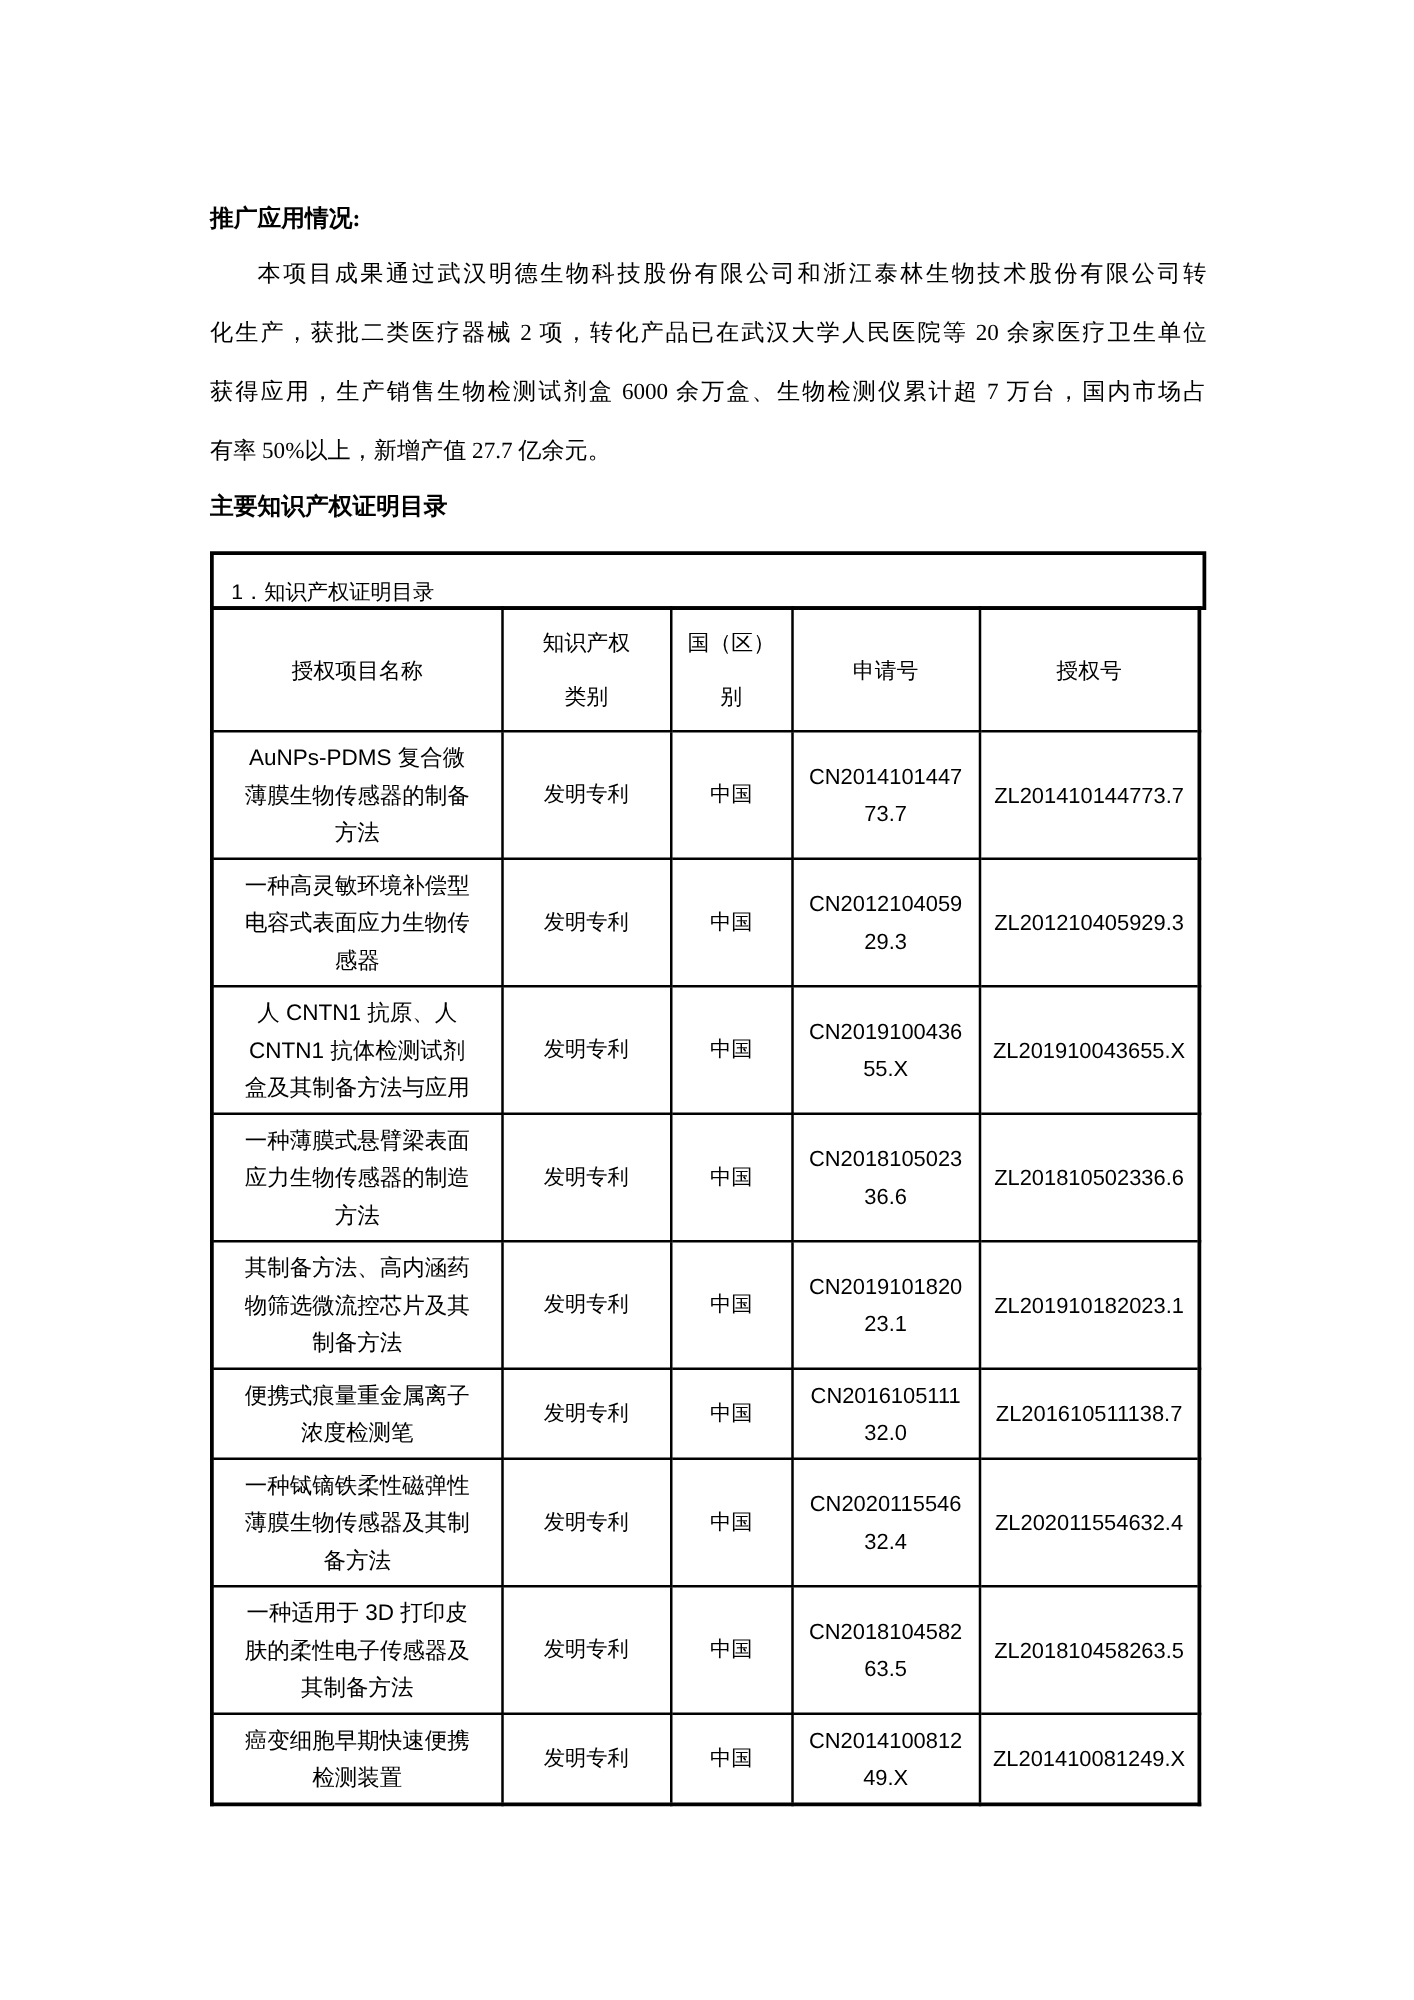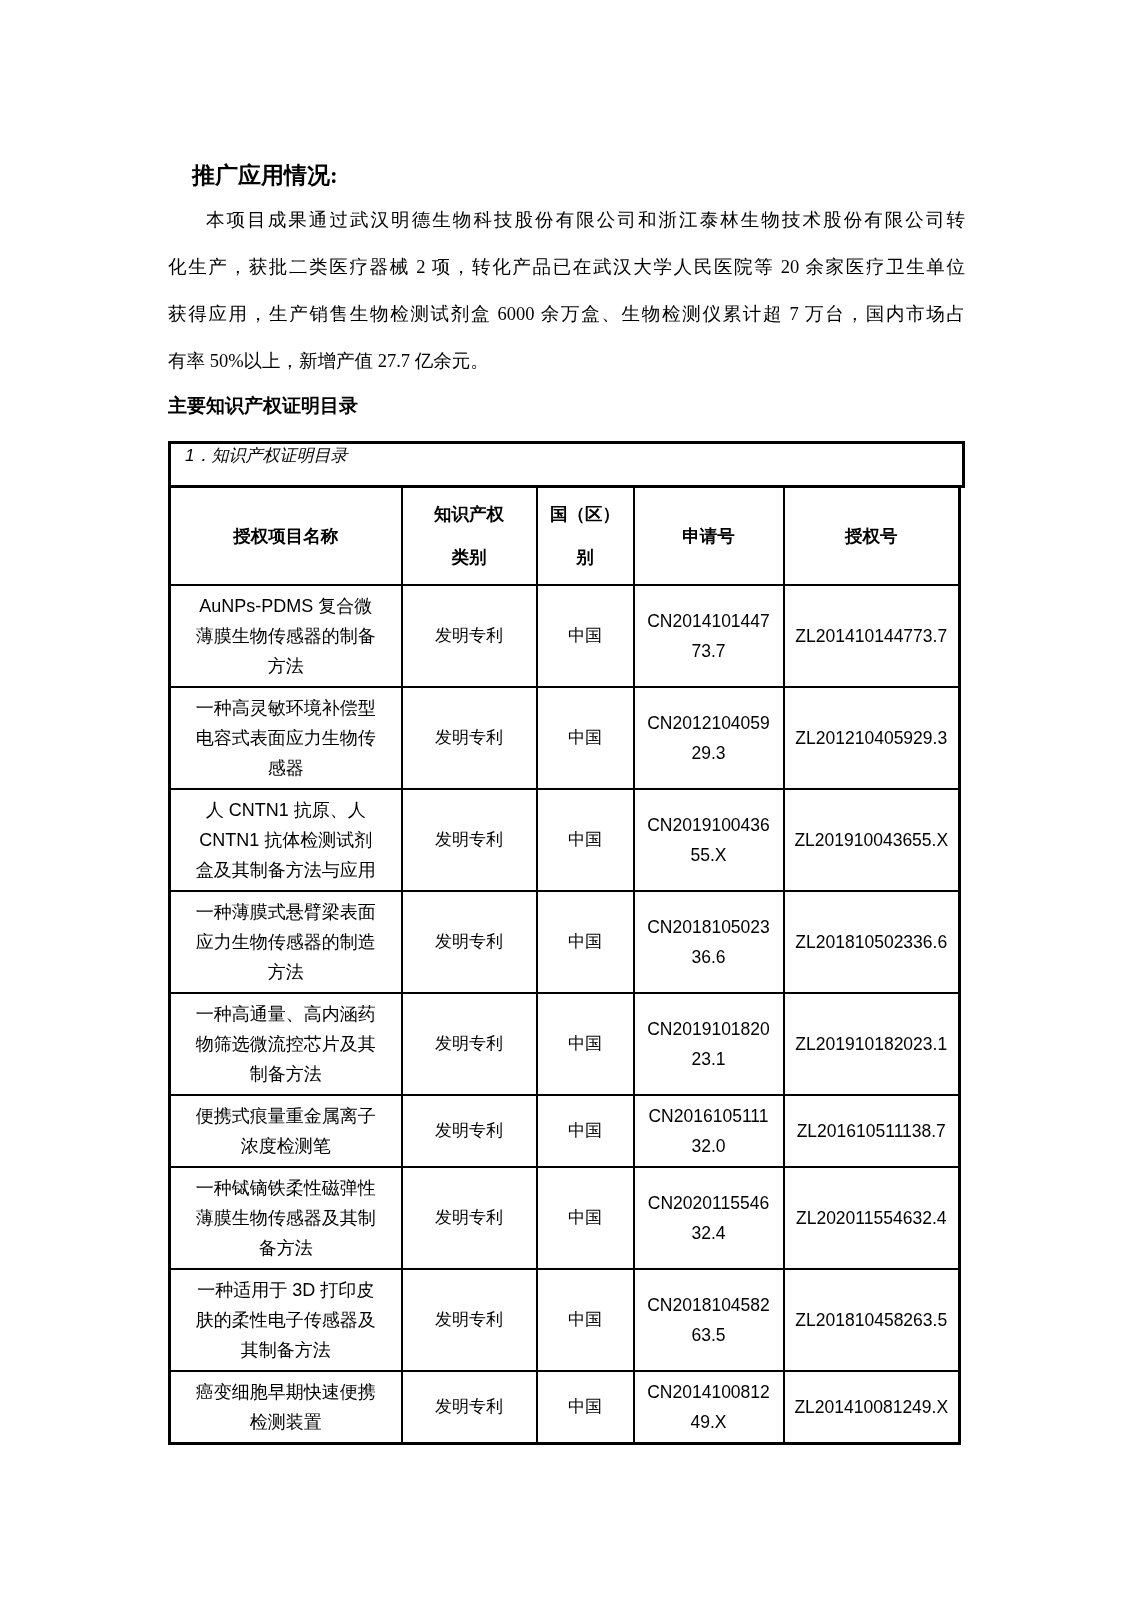--- a/index.html
+++ b/index.html
@@ -14,25 +14,24 @@
     overflow: hidden;
   }
   .doc {
     position: absolute;
     left: 168px;
     top: 0;
     width: 797px;
     padding-top: 162px;
   }
   .h1 {
-    font-size: 23px;
+    font-size: 19px;
     font-weight: bold;
     line-height: 27px;
     font-family: "Liberation Serif", serif;
-    margin-left: 24px;
   }
   .para { margin-top: 6px; }
   .pline {
     font-size: 18.5px;
     line-height: 31px;
     text-align: justify;
     text-align-last: justify;
     white-space: normal;
     margin-top: 16px;
   }
@@ -43,43 +42,42 @@
     font-size: 19px;
     font-weight: bold;
     line-height: 27px;
   }
   .caption-box {
     margin-top: 22px;
     width: 797px;
     height: 47px;
     border: 3px solid #000;
     display: flex;
-    align-items: flex-start;
+    align-items: flex-end;
     padding-left: 14px;
     font-family: "Liberation Sans", sans-serif;
     font-size: 17px;
-    font-style: italic;
   }
   table.ip {
     border-collapse: collapse;
     table-layout: fixed;
     width: 790px;
     margin-top: -3px;
     border: 3px solid #000;
   }
   table.ip th, table.ip td {
     border: 2px solid #000;
     text-align: center;
     vertical-align: middle;
     padding: 5px 2px;
     overflow: hidden;
   }
   table.ip th {
     font-family: "Liberation Sans", sans-serif;
-    font-weight: bold;
+    font-weight: normal;
     font-size: 17.5px;
     line-height: 43px;
     white-space: pre-line;
     height: 98px;
     border-radius: 22px;
   }
   td.name {
     font-family: "Liberation Sans", sans-serif;
     font-size: 18px;
     line-height: 30px;
@@ -179,21 +177,21 @@
         <td class="name">一种薄膜式悬臂梁表面
 应力生物传感器的制造
 方法</td>
         <td class="ptype">发明专利</td>
         <td class="country">中国</td>
         <td class="appno">CN2018105023
 36.6</td>
         <td class="grantno">ZL201810502336.6</td>
       </tr>
       <tr>
-        <td class="name">一种高通量、高内涵药
+        <td class="name">其制备方法、高内涵药
 物筛选微流控芯片及其
 制备方法</td>
         <td class="ptype">发明专利</td>
         <td class="country">中国</td>
         <td class="appno">CN2019101820
 23.1</td>
         <td class="grantno">ZL201910182023.1</td>
       </tr>
       <tr>
         <td class="name">便携式痕量重金属离子

